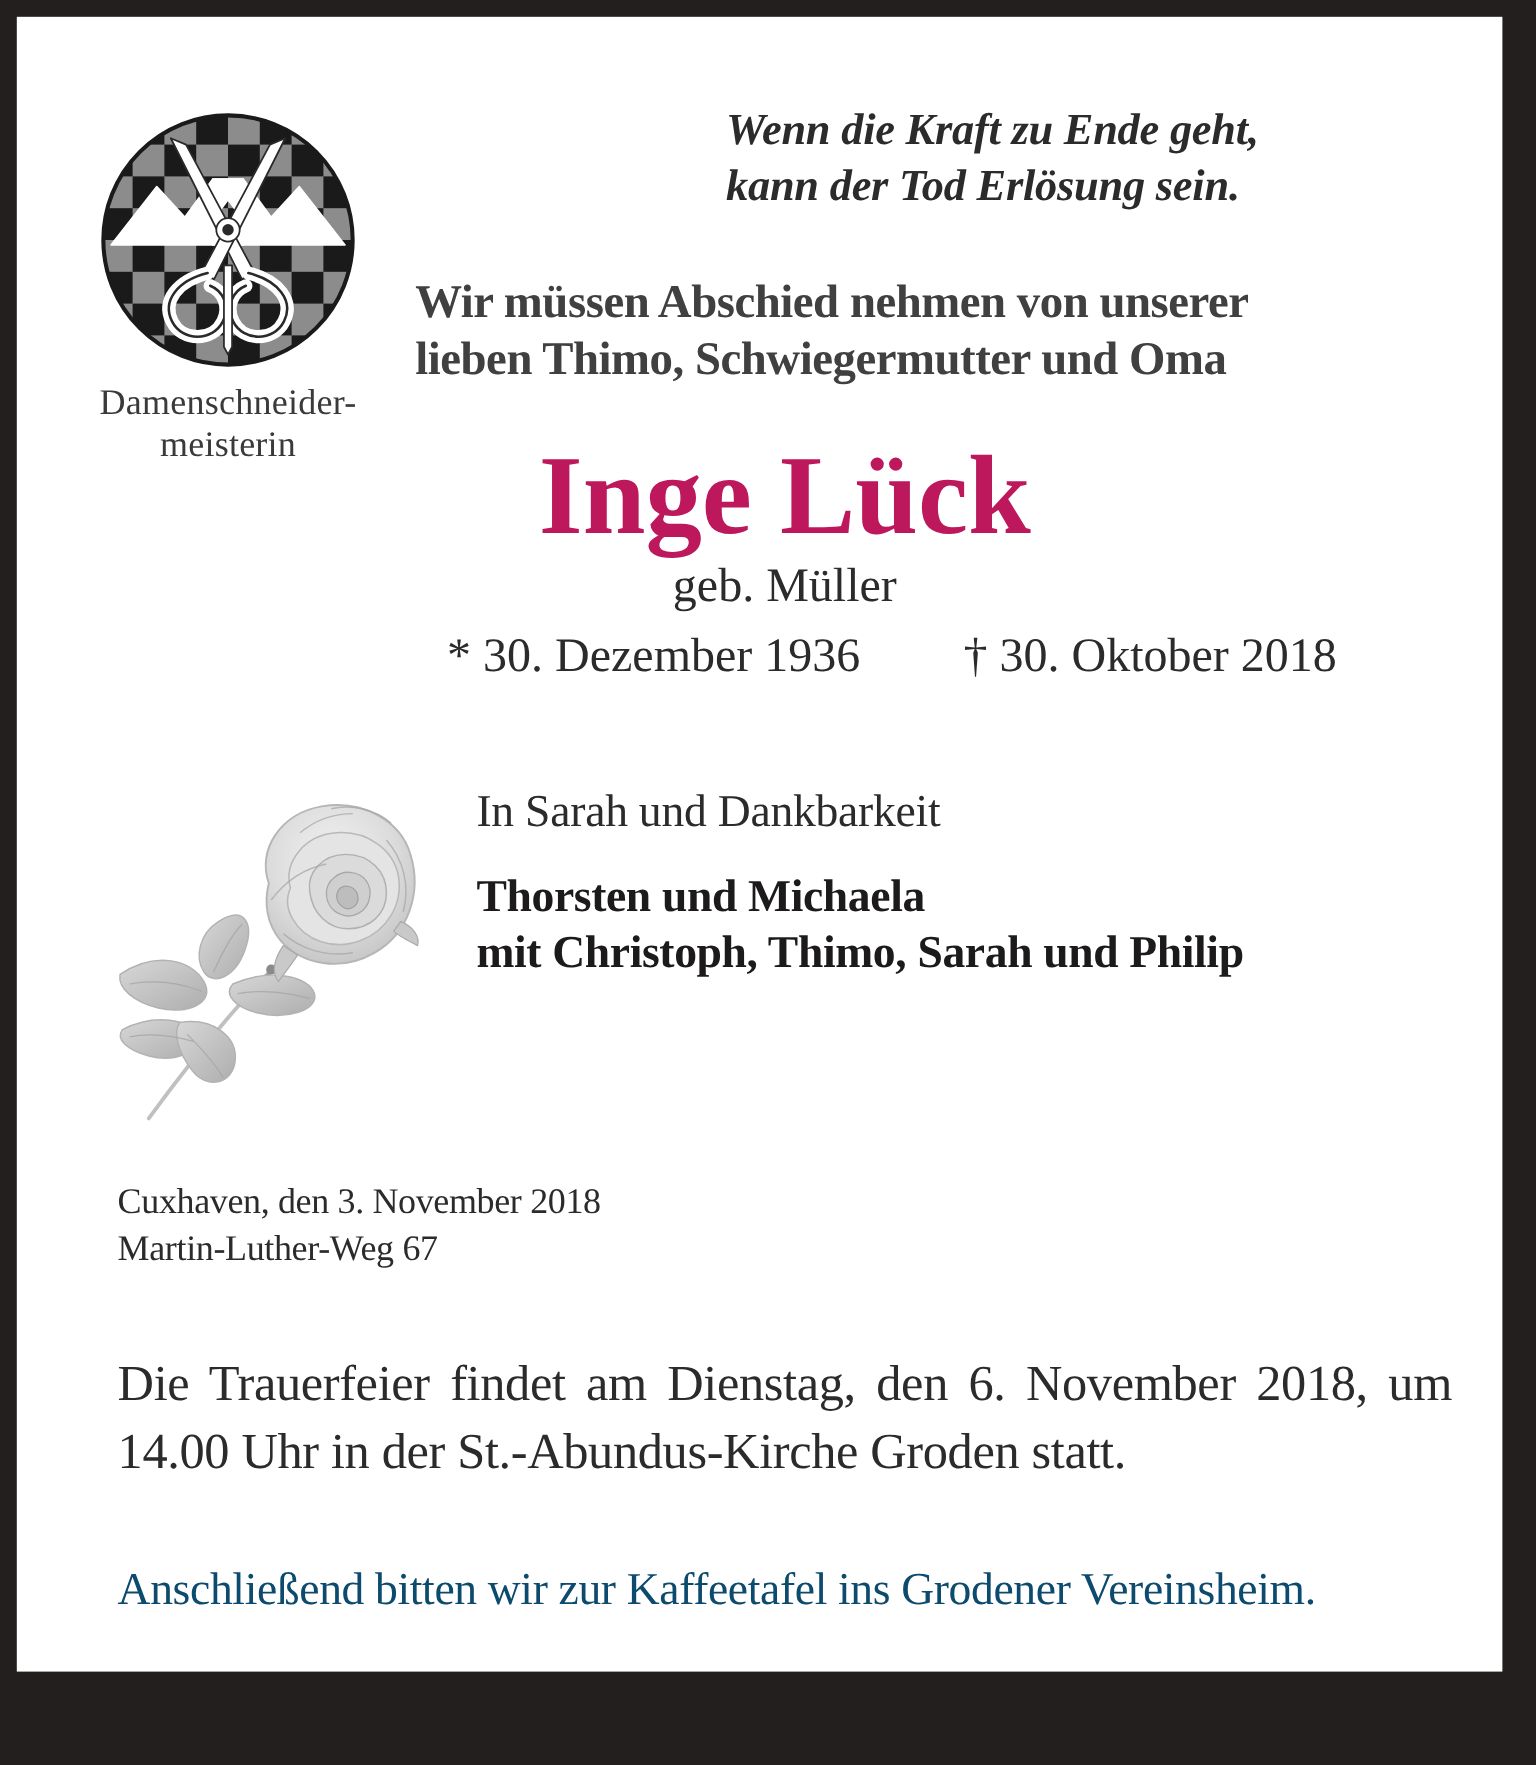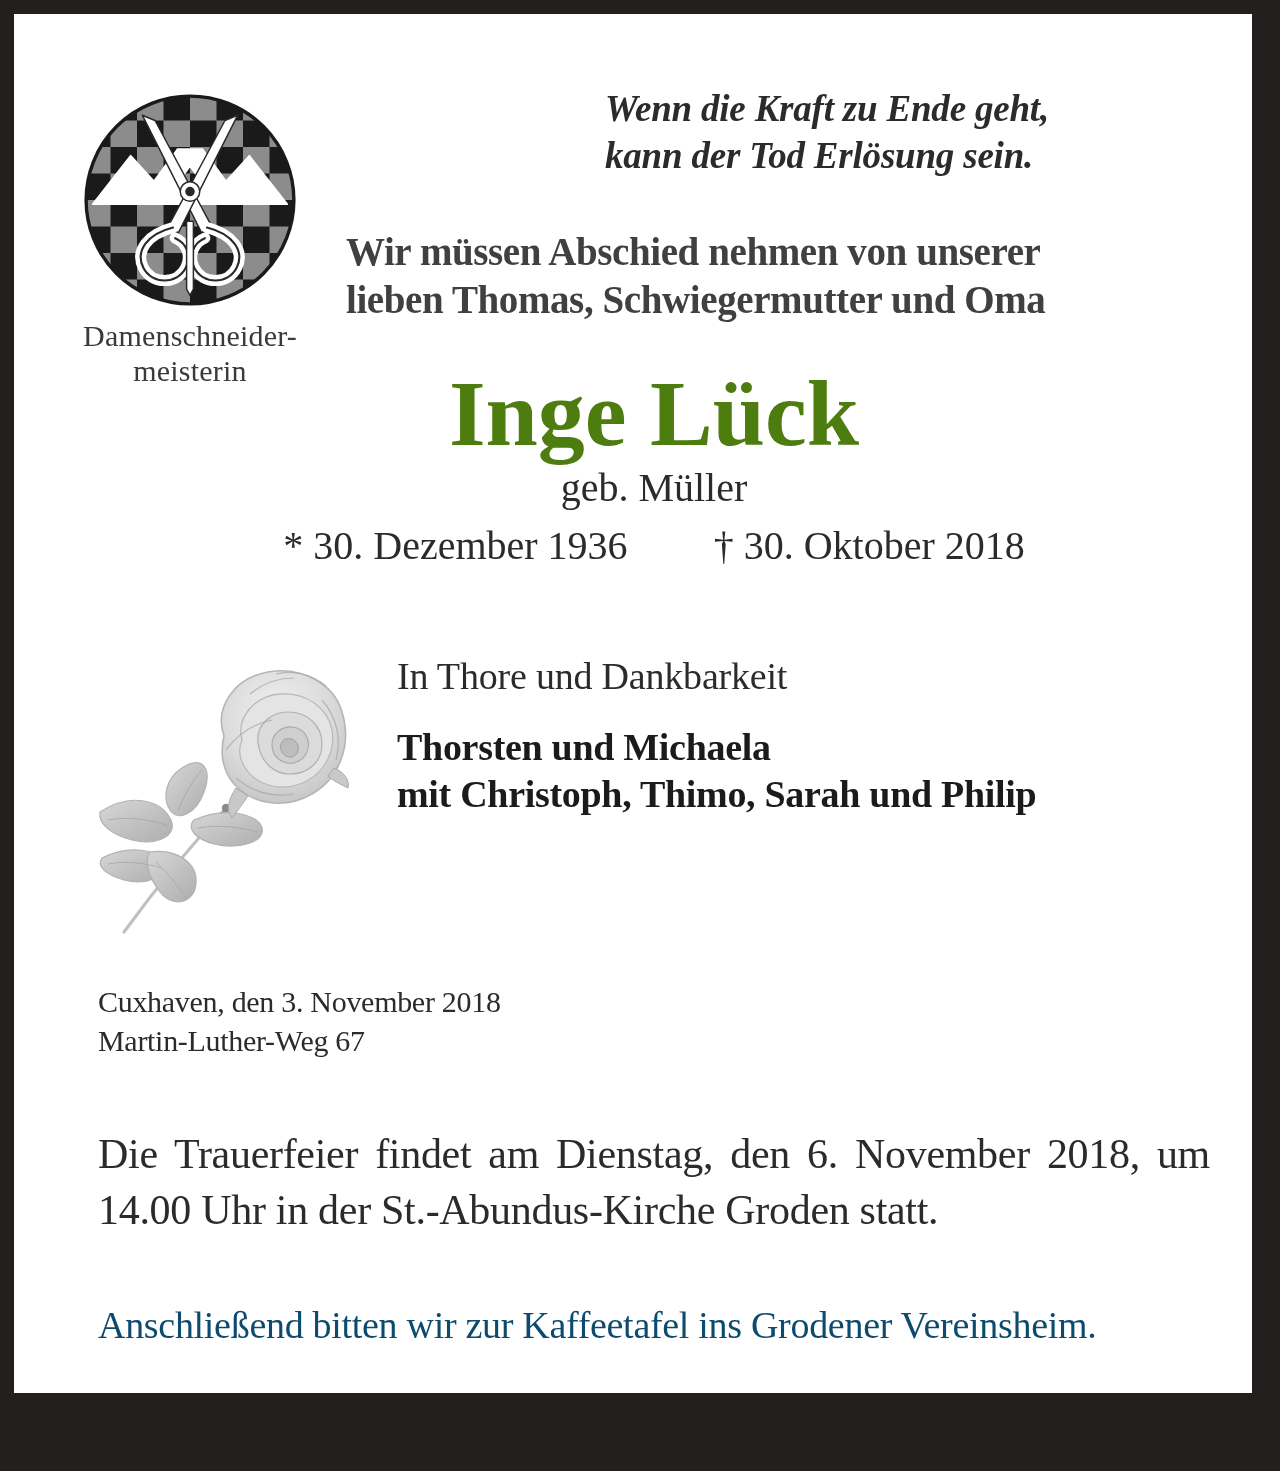--- a/index.html
+++ b/index.html
@@ -92,36 +92,37 @@
     position: absolute;
     left: 180px;
     top: 352px;
     width: 920px;
     text-align: center;
   }
   .deceased-name {
     font-size: 94px;
     font-weight: bold;
     line-height: 1.0;
-    color: #4d7c0f;
+    color: #be185d;
     letter-spacing: 0px;
   }
   .maiden-name {
     margin-top: 6px;
     font-size: 40px;
     line-height: 1.1;
     color: #2b2b2b;
     text-align: center;
   }
   .dates-row {
     margin-top: 14px;
     font-size: 40px;
     line-height: 1.1;
     color: #2b2b2b;
     white-space: nowrap;
+    text-align: right;
   }
   .dates-row .gap {
     display: inline-block;
     width: 66px;
   }
 
   
   .rose-art {
     position: absolute;
     left: 72px;
@@ -278,21 +279,21 @@
       </div>
     </div>
 
     <div class="epigraph">
       <span>Wenn die Kraft zu Ende geht,</span><br>
       <span>kann der Tod Erlösung sein.</span>
     </div>
 
     <div class="lead-in">
       <span>Wir müssen Abschied nehmen von unserer</span><br>
-      <span>lieben Thomas, Schwiegermutter und Oma</span>
+      <span>lieben Thimo, Schwiegermutter und Oma</span>
     </div>
 
     <div class="name-block">
       <div class="deceased-name">Inge Lück</div>
       <div class="maiden-name">geb. Müller</div>
       <div class="dates-row">
         <span>*</span>
         <span>30. Dezember 1936</span>
         <span class="gap"></span>
         <span>†</span>
@@ -350,21 +351,21 @@
           <path d="M190 24 C206 20 226 24 240 36"></path>
           <path d="M164 44 C176 34 192 28 208 28"></path>
         </g>
 
         <path d="M150 138 C142 150 140 160 146 168 C152 160 158 152 162 146 Z" fill="#c9c9c9" stroke="#aaaaaa" stroke-width="1"></path>
         <path d="M248 118 C258 122 264 130 262 138 C254 134 246 130 242 126 Z" fill="#c9c9c9" stroke="#aaaaaa" stroke-width="1"></path>
       </g>
     </svg>
 
     <div class="family-block">
-      <div class="family-intro">In Thore und Dankbarkeit</div>
+      <div class="family-intro">In Sarah und Dankbarkeit</div>
 
 
       <div class="family-group">
         <span class="fam-line">Thorsten und Michaela</span>
         <span class="fam-line">mit Christoph, Thimo, Sarah und Philip</span>
       </div>
     </div>
 
     <div class="place-block">
       <span class="pl-line">Cuxhaven, den 3. November 2018</span>

